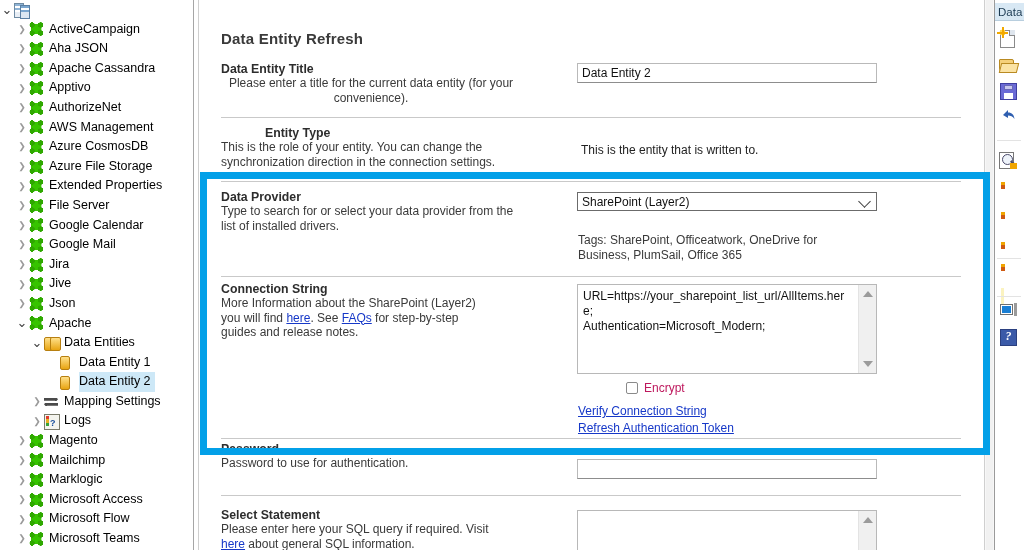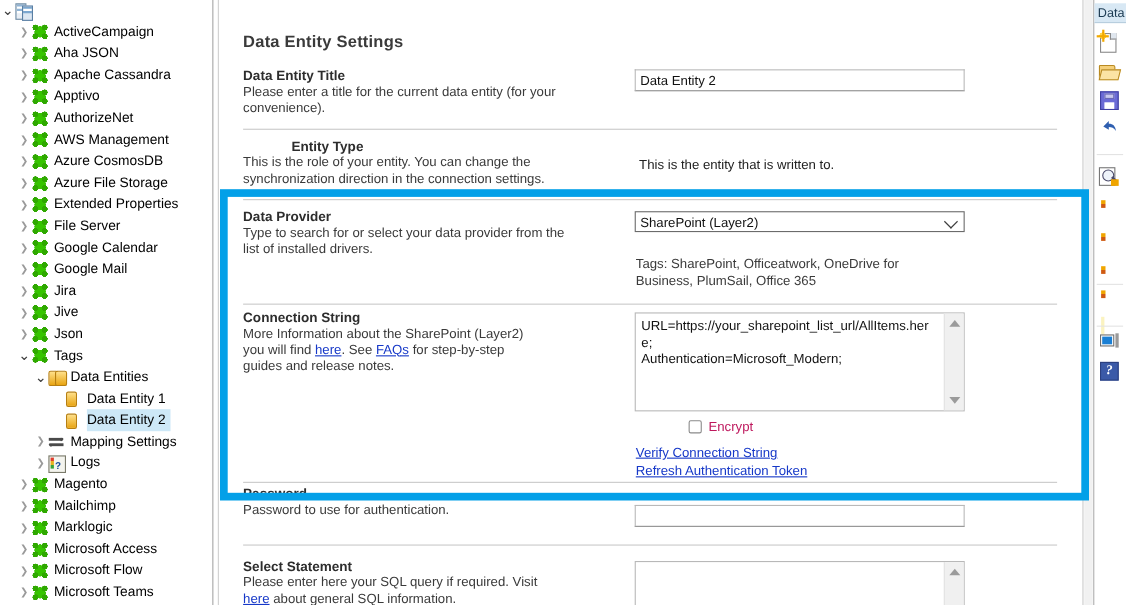--- a/index.html
+++ b/index.html
@@ -338,21 +338,21 @@
         <span class="ico">
           <span class="ic-plug" style="display: block;"></span>
         </span>
         <span class="lbl">Json</span>
       </div>
       <div class="tree-row" style="padding-left: 15px;">
         <span class="twisty open" style="font-size: 13px; line-height: 8px;">⌄</span>
         <span class="ico">
           <span class="ic-plug" style="display: block;"></span>
         </span>
-        <span class="lbl">Tags</span>
+        <span class="lbl">Apache</span>
       </div>
       <div class="tree-row" style="padding-left: 30px;">
         <span class="twisty open" style="font-size: 13px; line-height: 8px;">⌄</span>
         <span class="ico">
           <span class="ic-entities" style="display: block;"></span>
         </span>
         <span class="lbl">Data Entities</span>
       </div>
       <div class="tree-row" style="padding-left: 45px;">
         <span class="twisty"></span>
@@ -430,24 +430,24 @@
     </div>
 
   <div id="splitter">
     <div class="bar"></div>
     <div class="bar2"></div>
   </div>
 
   <div id="content">
     <div class="inner">
 
-      <div class="page-title">Data Entity Settings</div>
+      <div class="page-title">Data Entity Refresh</div>
 
       <div class="sec-title" style="left:21px;top:62px;">Data Entity Title</div>
-      <div class="sec-desc" style="left:21px;top:76px;">Please enter a title for the current data entity (for your convenience).</div>
+      <div class="sec-desc" style="left:21px;top:76px;text-align:center;">Please enter a title for the current data entity (for your convenience).</div>
       <input class="tbox flat" style="left: 377px; top: 63px; width: 300px; height: 20px;" value="Data Entity 2">
 
       <div class="sep" style="top:117px;"></div>
 
       <div class="sec-title" style="left:21px;top:126px;margin-left:44px;">Entity Type</div>
       <div class="sec-desc" style="left:21px;top:140px;">This is the role of your entity. You can change the synchronization direction in the connection settings.</div>
       <div class="val-static" style="left:381px;top:143px;">This is the entity that is written to.</div>
 
       <div class="sep" style="top:181px;"></div>
 

